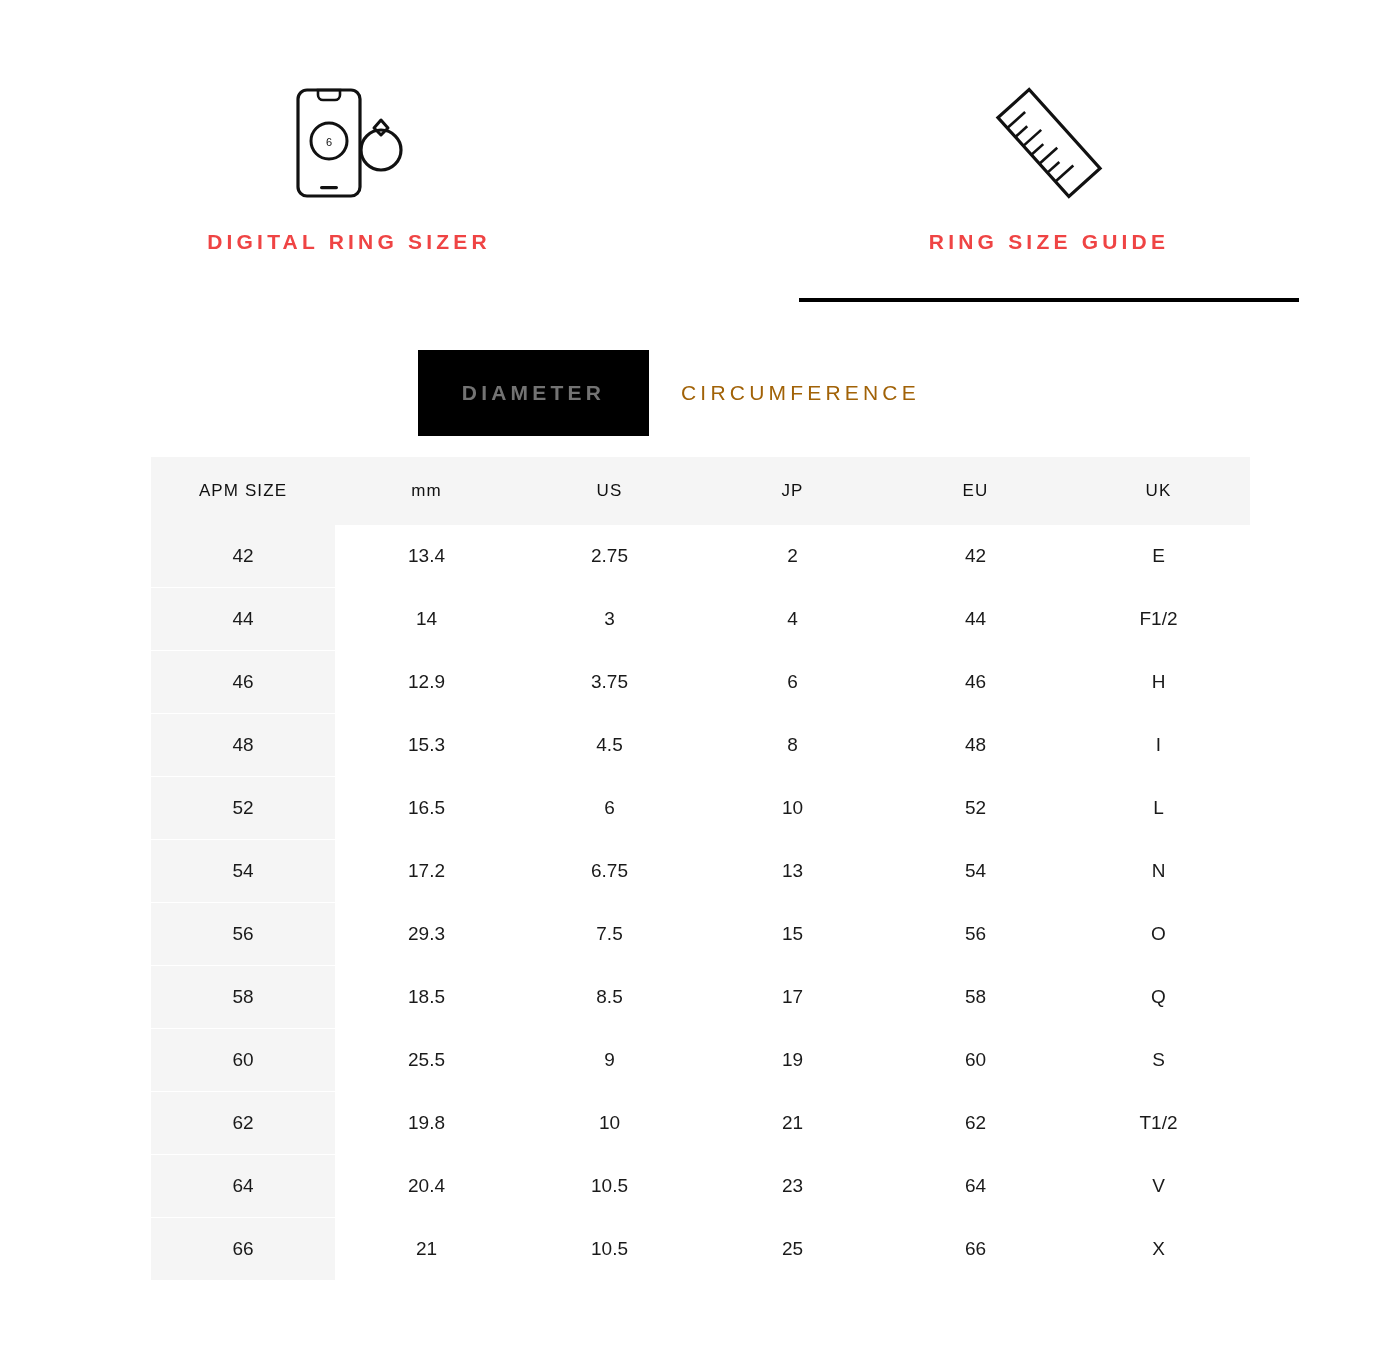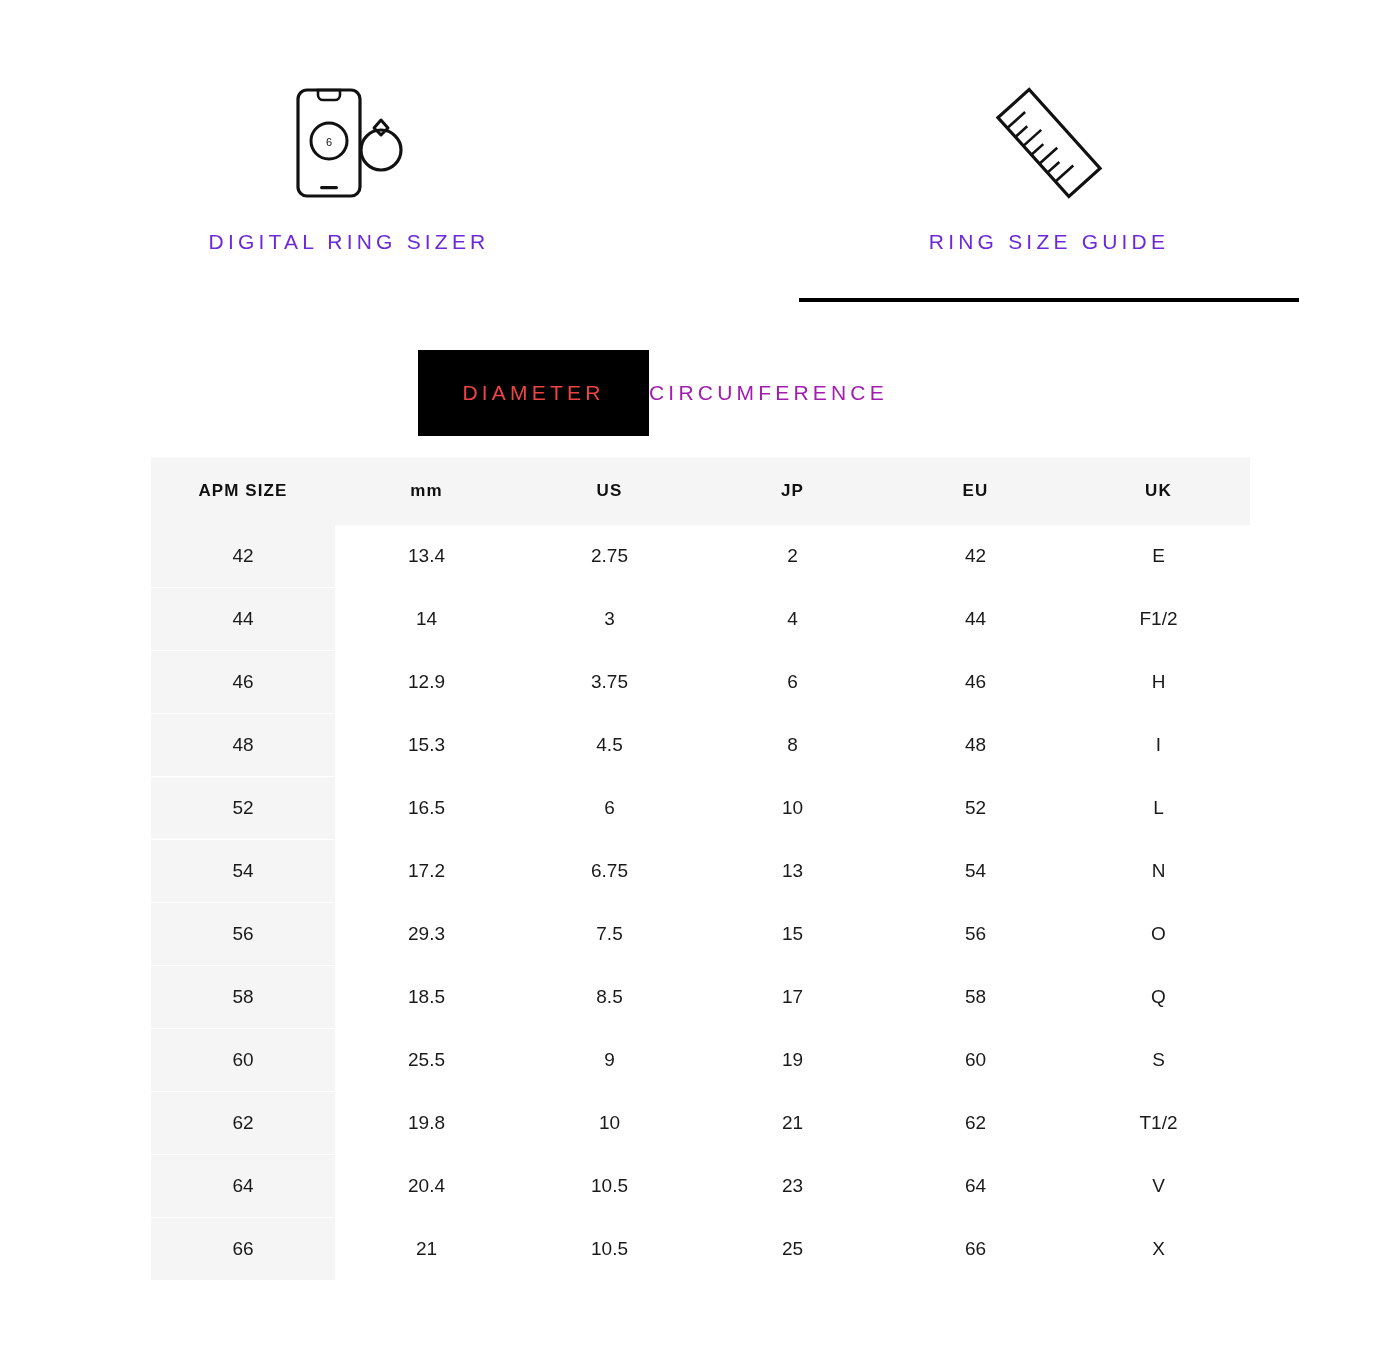--- a/index.html
+++ b/index.html
@@ -32,23 +32,23 @@
   .tab-icon {
     height: 130px;
     display: flex;
     align-items: center;
     justify-content: center;
   }
   .tab-label {
     margin-top: 22px;
     font-size: 21px;
     letter-spacing: 4.2px;
-    color: #6d28d9;
+    color: #ef4444;
     text-transform: uppercase;
-    font-weight: 400;
+    font-weight: 700;
   }
   .tab-underline {
     margin-top: 44px;
     width: 500px;
     height: 4px;
     background: #000;
   }
   .tab-underline.hidden {
     background: transparent;
   }
@@ -63,45 +63,46 @@
   .seg-item {
     display: flex;
     align-items: center;
     justify-content: center;
     font-size: 21px;
     letter-spacing: 4.2px;
     text-transform: uppercase;
   }
   .seg-item.active {
     background: #000;
-    color: #ef4444;
-    font-weight: normal;
+    color: #737373;
+    font-weight: bold;
     width: 231px;
     height: 86px;
   }
   .seg-item.inactive {
-    color: #a21caf;
+    color: #a16207;
+    padding-left: 32px;
     height: 86px;
   }
 
   
   .table-wrap {
     margin-top: 21px;
     padding-left: 151px;
     padding-right: 148px;
   }
   table {
     border-collapse: collapse;
     width: 1099px;
     table-layout: fixed;
   }
   thead th {
     background: #f5f5f5;
     font-size: 17px;
-    font-weight: bold;
+    font-weight: normal;
     letter-spacing: 1.1px;
     height: 66px;
     vertical-align: middle;
     text-align: center;
     color: #111;
   }
   thead th.first {
     text-align: center;
   }
   tbody td {

